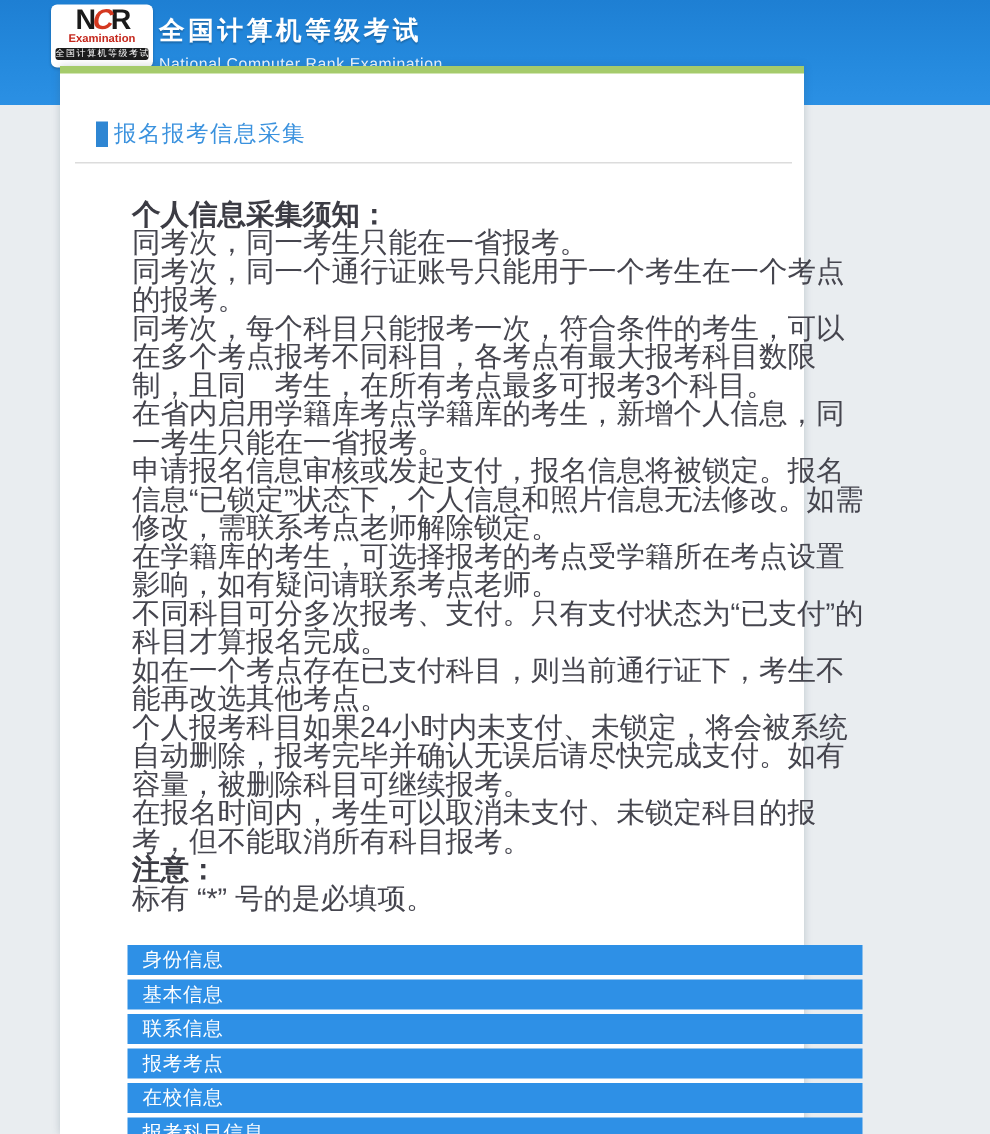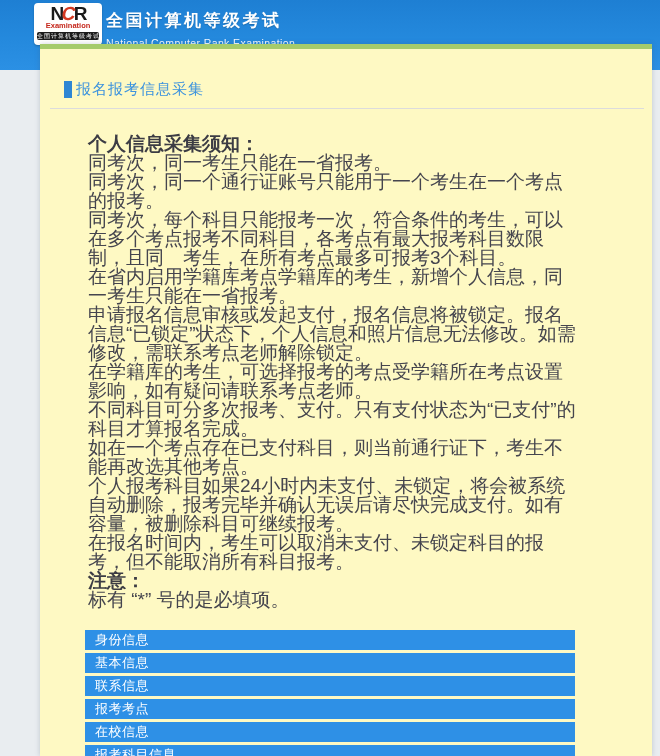--- a/index.html
+++ b/index.html
@@ -30,22 +30,22 @@
   .logo-bar {
     background: #1c1c1c; color: #fff; font-size: 6px; line-height: 8px;
     margin: 2px 3px 0 3px; border-radius: 2px; letter-spacing: 1px;
     white-space: nowrap; overflow: hidden;
   }
   .header-titles { position: absolute; left: 106px; top: 9px; color: #fff; }
   .h-title { font-size: 17px; font-weight: bold; letter-spacing: 2.5px; text-shadow: 0 1px 1px rgba(0,0,0,.2); }
   .h-sub { font-size: 10.5px; margin-top: 5px; letter-spacing: .4px; color: #f2f8ff; }
   
   .card {
-    position: absolute; left: 40px; top: 44px; width: 612px; height: 712px;
-    background: #fef9c3;
+    position: absolute; left: 40px; top: 44px; width: 496px; height: 712px;
+    background: #ffffff;
     border-top: 5px solid #a5cb6b;
     box-shadow: 0 0 5px rgba(60,80,100,.25);
   }
   .page-title-row { margin: 30px 0 0 24px; height: 20px; display: flex; align-items: center; }
   .title-block { display: inline-block; width: 8px; height: 17px; background: #2e86d3; margin-right: 4px; }
   .title-text { color: #3b92de; font-size: 15px; letter-spacing: 1px; }
   .title-rule { border: none; border-top: 1px solid #dcdcdc; margin: 9px 8px 0 10px; }
   
   .notice { margin: 25px 40px 0 48px; width: 492px; color: #45454e; font-size: 19px; }
   .notice p { line-height: 19px; }

